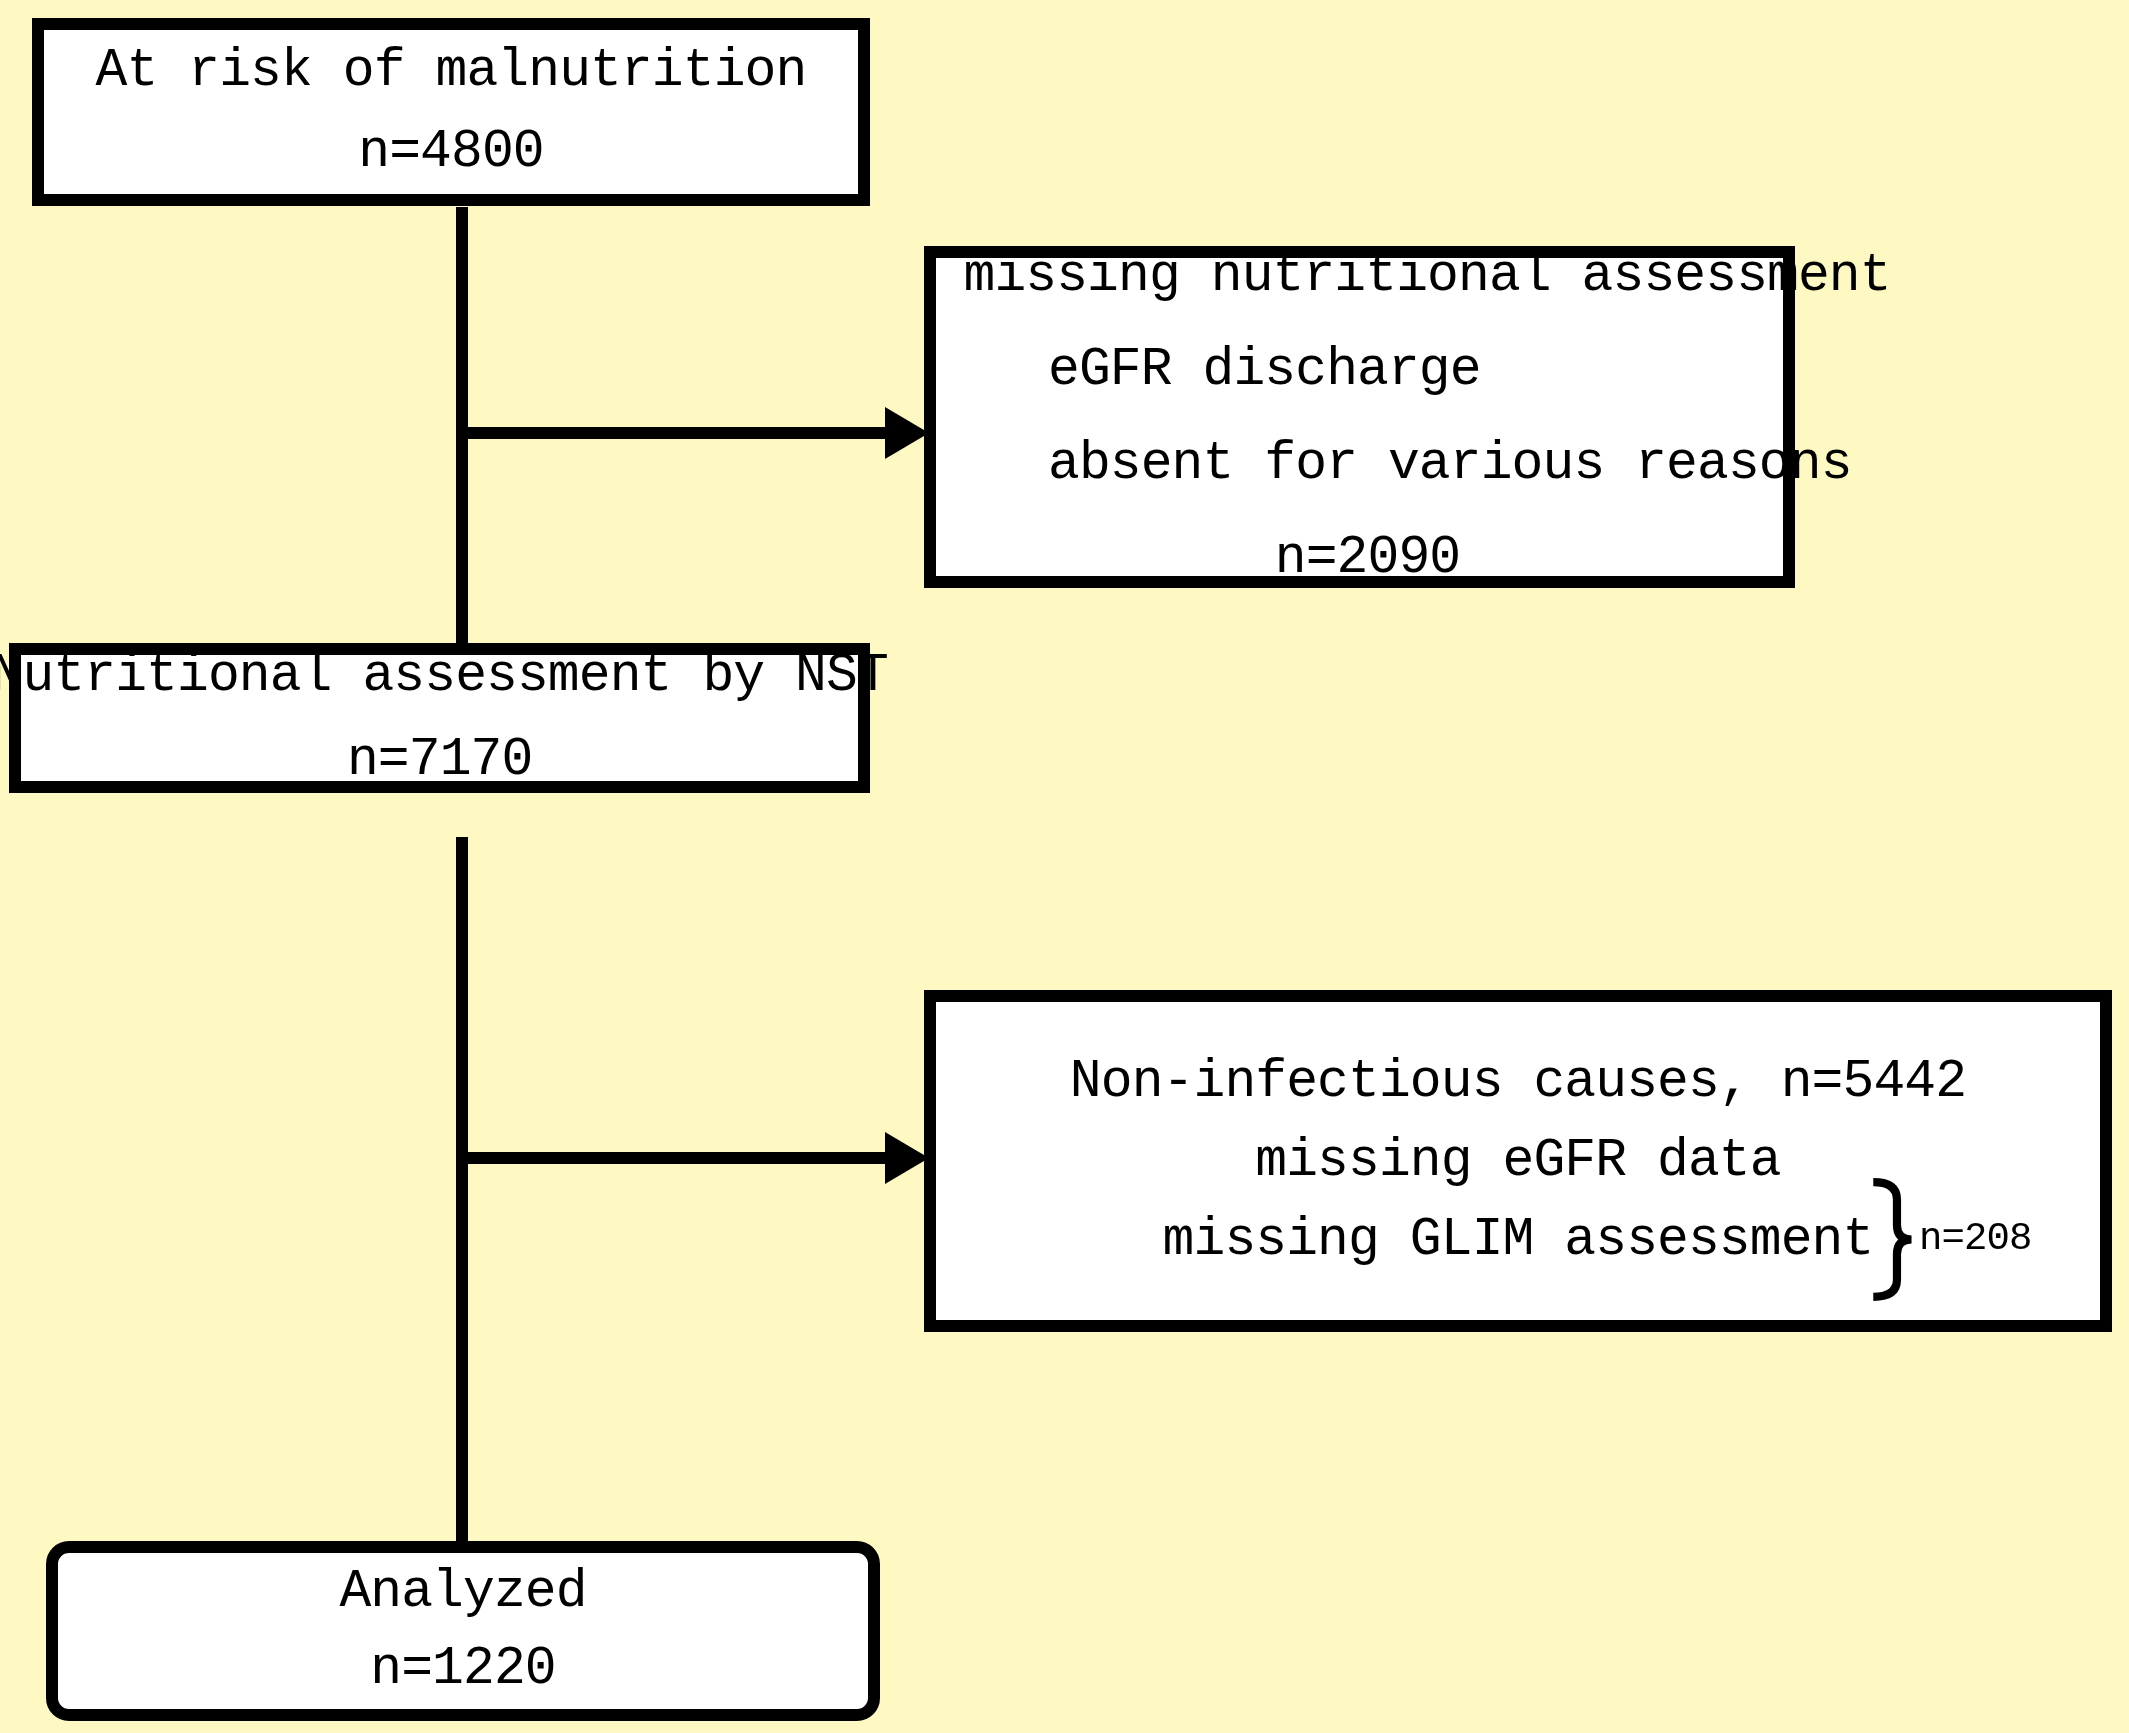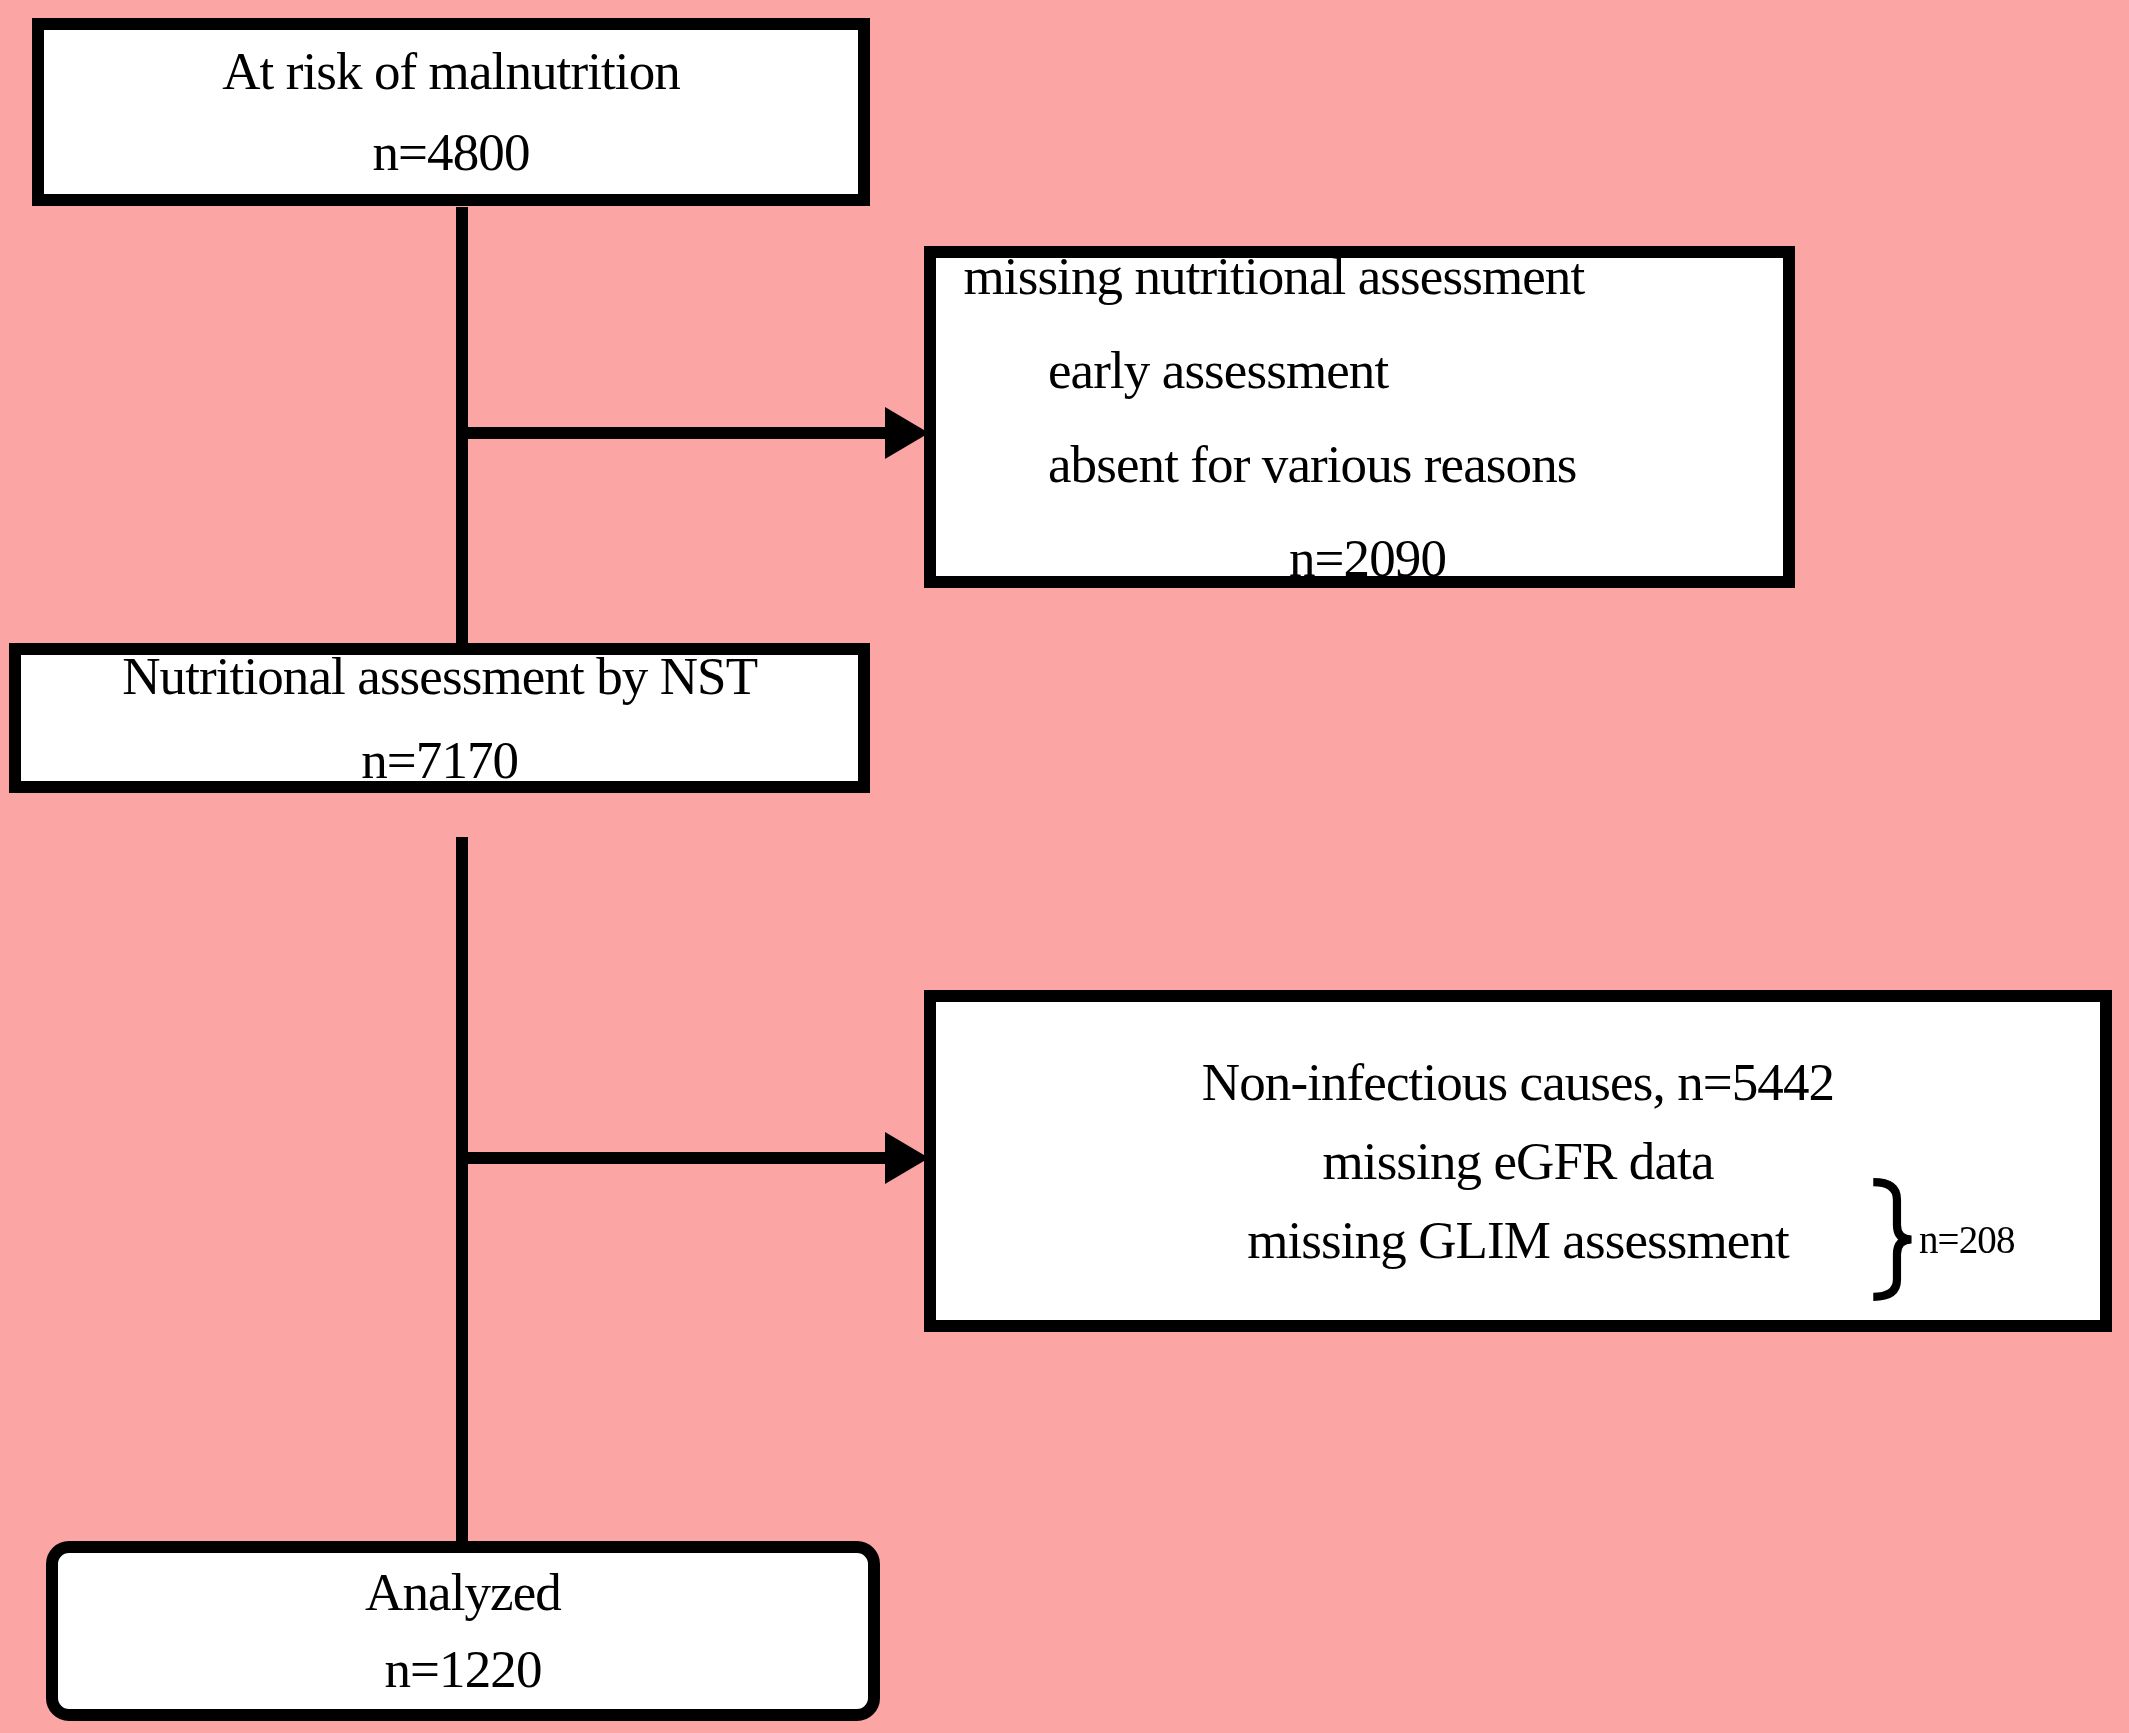--- a/index.html
+++ b/index.html
@@ -4,22 +4,22 @@
 <style>
   html, body {
     margin: 0;
     padding: 0;
     background: #ffffff;
   }
   .canvas {
     position: relative;
     width: 2130px;
     height: 1734px;
-    background: #fca5a5;
-    font-family: Liberation Serif, serif;
+    background: #fef9c3;
+    font-family: Liberation Mono, monospace;
     color: #000000;
     overflow: hidden;
   }
   .flow-box {
     position: absolute;
     box-sizing: border-box;
     border: 12px solid #000000;
     background: #ffffff;
   }
   .txt {
@@ -109,21 +109,21 @@
     <div class="txt">n=4800</div>
   </div>
 
   <div class="vline" id="vline-top"></div>
 
   <div class="arrow-shaft" id="arrow-top-shaft"></div>
   <div class="arrow-head" id="arrow-top-head"></div>
 
   <div class="flow-box left-col" id="box-missing">
     <div class="txt indent-0">missing nutritional assessment</div>
-    <div class="txt indent-1">early assessment</div>
+    <div class="txt indent-1">eGFR discharge</div>
     <div class="txt indent-1">absent for various reasons</div>
     <div class="txt self-center">n=2090</div>
   </div>
 
   <div class="flow-box center-col" id="box-nst">
     <div class="txt">Nutritional assessment by NST</div>
     <div class="txt">n=7170</div>
   </div>
 
   <div class="vline" id="vline-bottom"></div>

